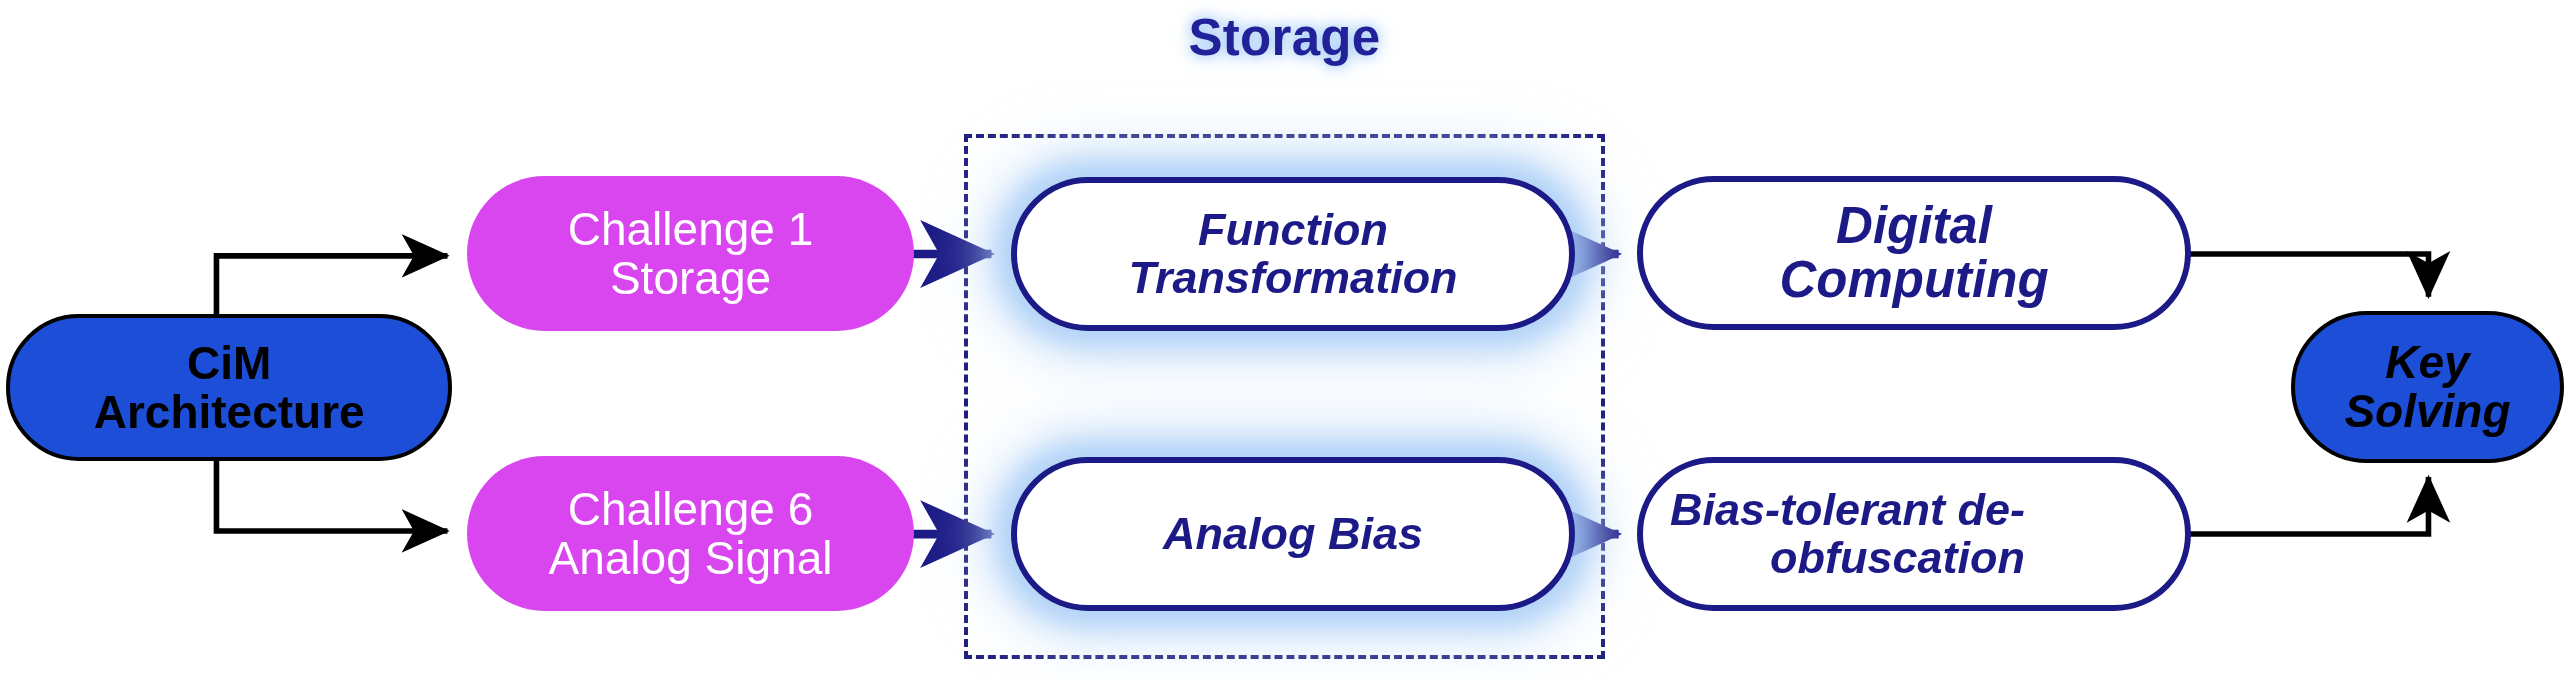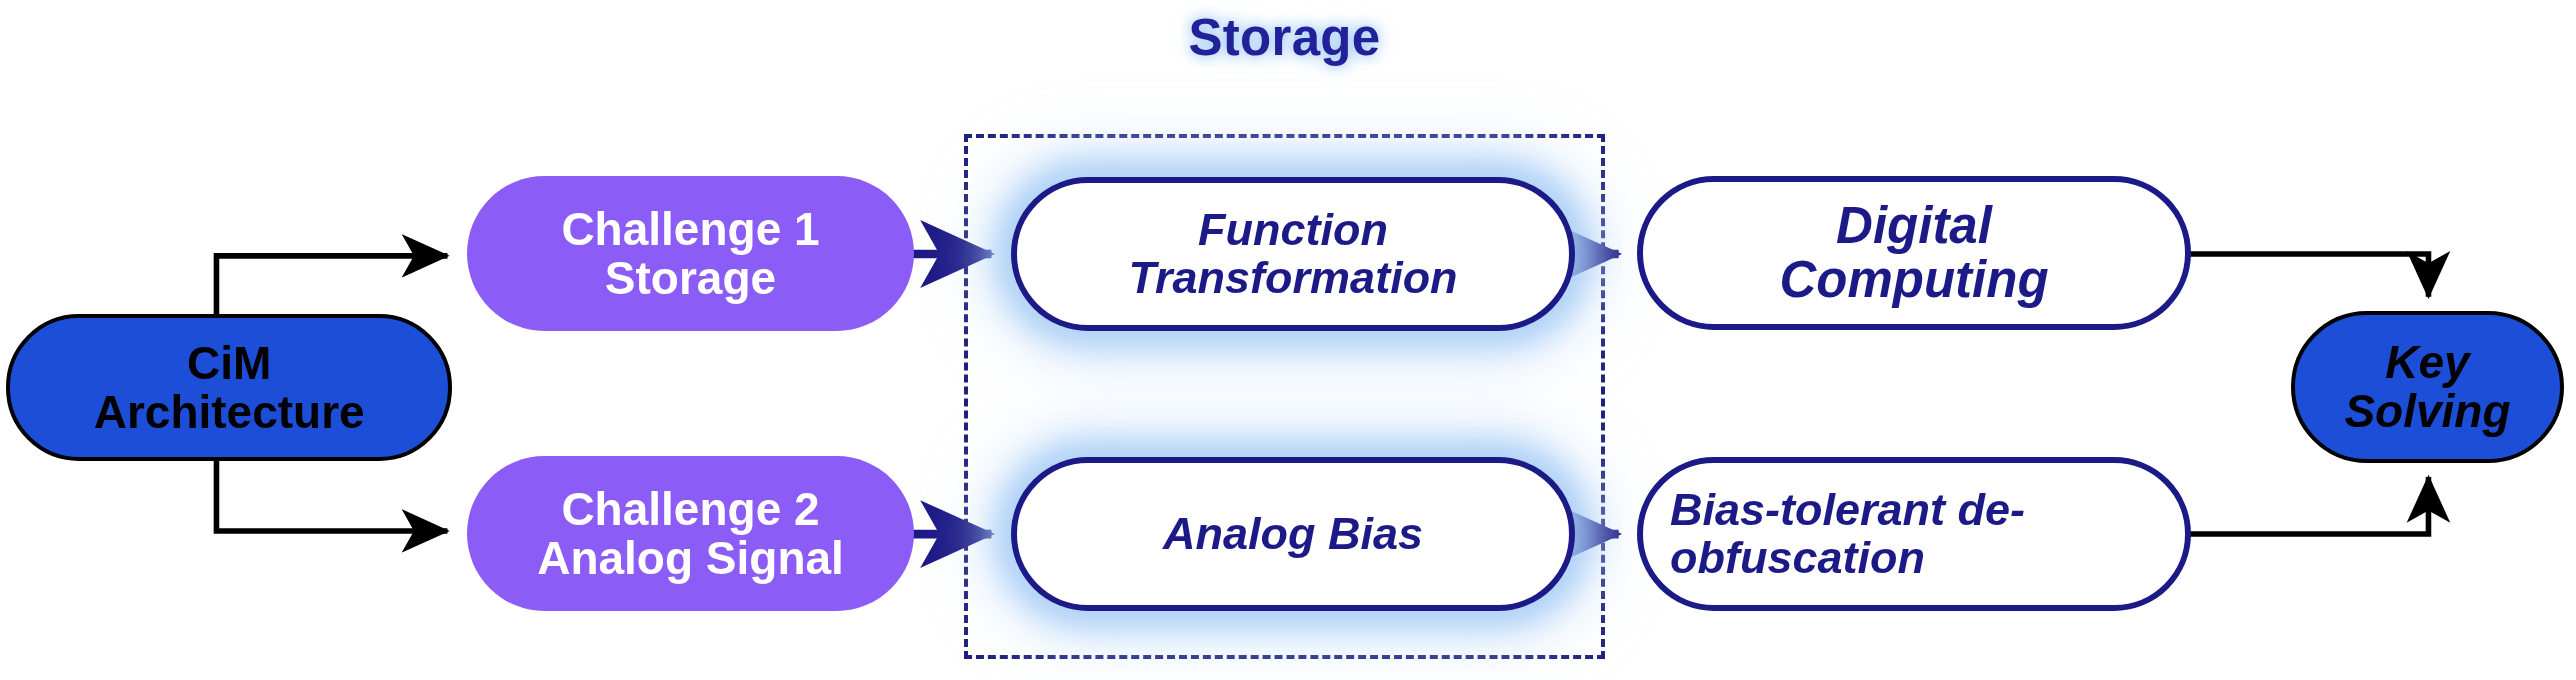--- a/index.html
+++ b/index.html
@@ -41,24 +41,24 @@
   
   .node.black-pill {
     background: #1d4ed8;
     border: 4.3px solid #000000;
     color: #000000;
     font-weight: bold;
   }
 
   
   .node.navy-fill {
-    background: #8b5cf6;
+    background: #d946ef;
     border: none;
     color: #ffffff;
-    font-weight: bold;
+    font-weight: normal;
   }
 
   
   .node.navy-outline {
     background: #ffffff;
     border: 6.8px solid #1c1a86;
     color: #1c1a86;
     font-weight: bold;
     font-style: italic;
   }
@@ -99,21 +99,21 @@
     left: 1637px; top: 176px; width: 554px; height: 154px;
     border-radius: 77px;
     font-size: 51px;
   }
   #node-bias-tolerant {
     left: 1637px; top: 457px; width: 554px; height: 154px;
     border-radius: 77px;
     font-size: 45px;
     justify-content: flex-start;
     padding-left: 27px;
-    text-align: left;
+    text-align: right;
   }
   #node-key-solving {
     left: 2291px; top: 311px; width: 273px; height: 152px;
     border-radius: 76px;
     font-size: 46px;
     font-style: italic;
   }
 
   
   #cimsat-region {
@@ -194,21 +194,21 @@
   <div id="cimsat-region"></div>
 
   <div id="cimsat-title">Storage</div>
 
   <div id="node-cim-architecture" class="node black-pill">CiM
 Architecture</div>
 
   <div id="node-challenge-1" class="node navy-fill">Challenge 1
 Storage</div>
 
-  <div id="node-challenge-2" class="node navy-fill">Challenge 2
+  <div id="node-challenge-2" class="node navy-fill">Challenge 6
 Analog Signal</div>
 
   <div id="node-function-transformation" class="node navy-outline glow">Function
 Transformation</div>
 
   <div id="node-process-bias" class="node navy-outline glow">Analog Bias</div>
 
   <div id="node-digital-computing" class="node navy-outline">Digital
 Computing</div>
 

